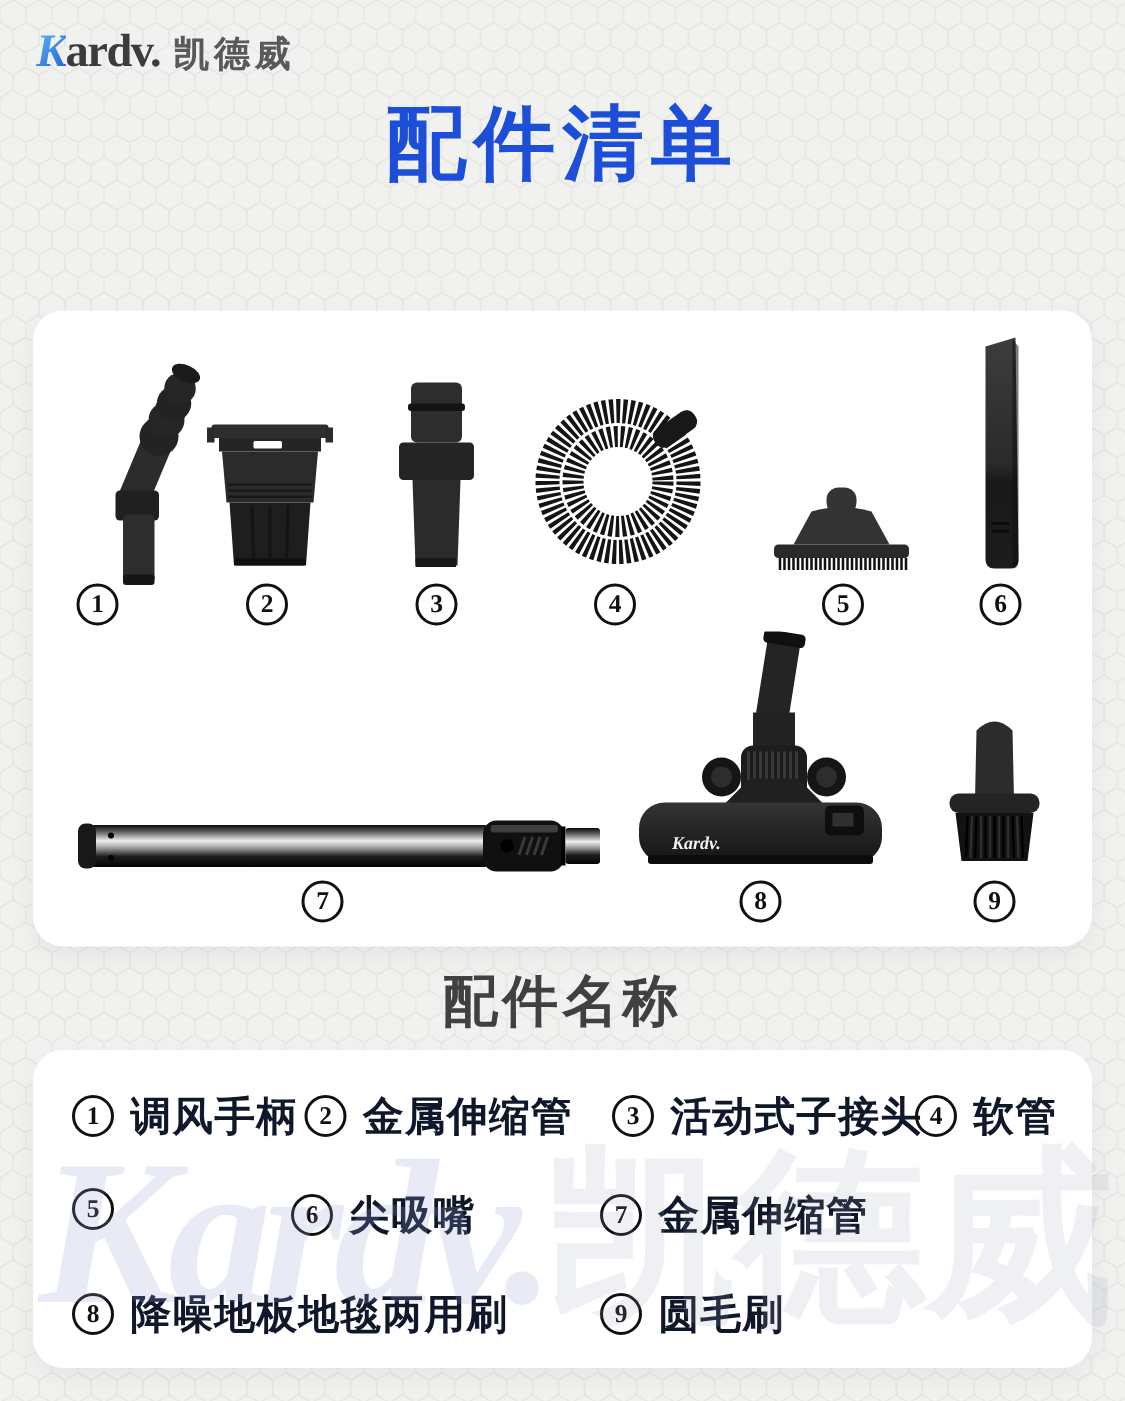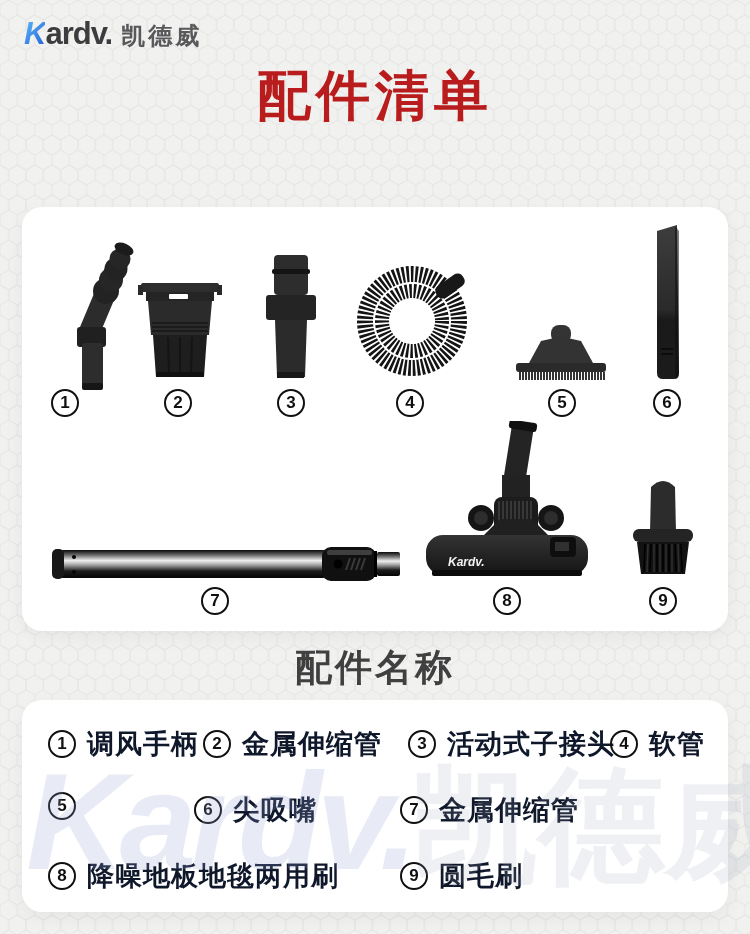--- a/index.html
+++ b/index.html
@@ -1,28 +1,28 @@
 <!DOCTYPE html>
 <html><head>
 <meta charset="utf-8">
 <style>
   * { margin:0; padding:0; box-sizing:border-box; }
   html,body { width:750px; }
   body { font-family:"Liberation Sans","DejaVu Sans",sans-serif; }
-  .page { position:relative; width:750px; height:934px; background:#f1f1f0; overflow:hidden; }
+  .page { position:relative; width:750px; height:934px; background:#f1f1f0; overflow:hidden;font-family:Liberation Serif, serif; }
   .hexbg { position:absolute; left:0; top:0; width:750px; height:934px; z-index:0; }
 
   
   .logo { position:absolute; left:24px; top:16px; z-index:2; display:flex; align-items:baseline; }
   .logo-latin { font-size:31px; font-weight:900; letter-spacing:-1px; color:#3c3c3e; }
   .logo-latin .k { background:linear-gradient(135deg,#5fc0f5 0%,#2e6de0 80%); -webkit-background-clip:text; background-clip:text; color:transparent; font-style:italic; }
   .logo-cn { font-size:24px; font-weight:700; color:#59595b; letter-spacing:3px; margin-left:9px; }
 
   
-  .title { position:absolute; left:0; top:60px; width:750px; text-align:center; font-size:54px; font-weight:900; color:#b91c1c; letter-spacing:5px; z-index:2; }
+  .title { position:absolute; left:0; top:60px; width:750px; text-align:center; font-size:54px; font-weight:900; color:#1d4ed8; letter-spacing:5px; z-index:2; }
   .subtitle { position:absolute; left:0; top:134px; width:750px; text-align:center; font-size:23px; font-weight:500; color:#3b3b3b; letter-spacing:2px; z-index:2; }
   .subtitle-en { position:absolute; left:0; top:161px; width:750px; text-align:center; font-size:15px; color:#b4b4b4; letter-spacing:.5px; z-index:2; }
 
   .card { position:absolute; left:22px; width:706px; background:#ffffff; border-radius:20px; box-shadow:0 6px 18px rgba(0,0,0,.05); }
   .card1 { top:207px; height:424px; z-index:2; }
   .card2 { top:700px; height:212px; z-index:0; }
 
   .fig { position:absolute; }
   .fig svg { display:block; width:100%; height:100%; }
   .num { position:absolute; width:28px; height:28px; border:2.5px solid #101010; border-radius:50%; background:#fff;

